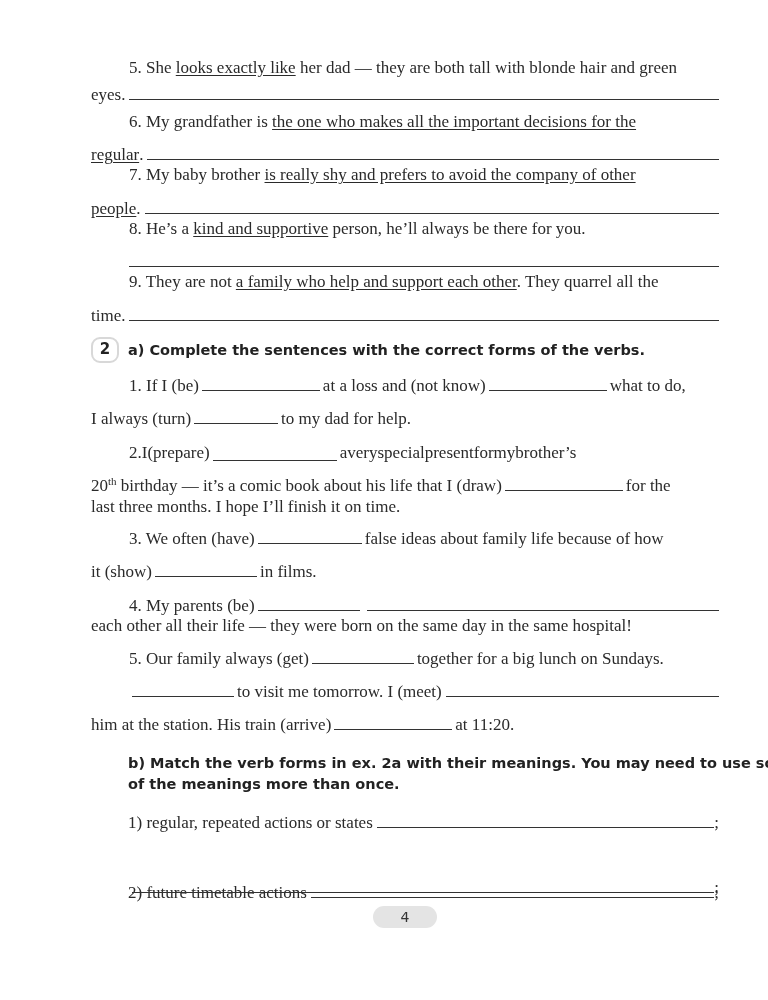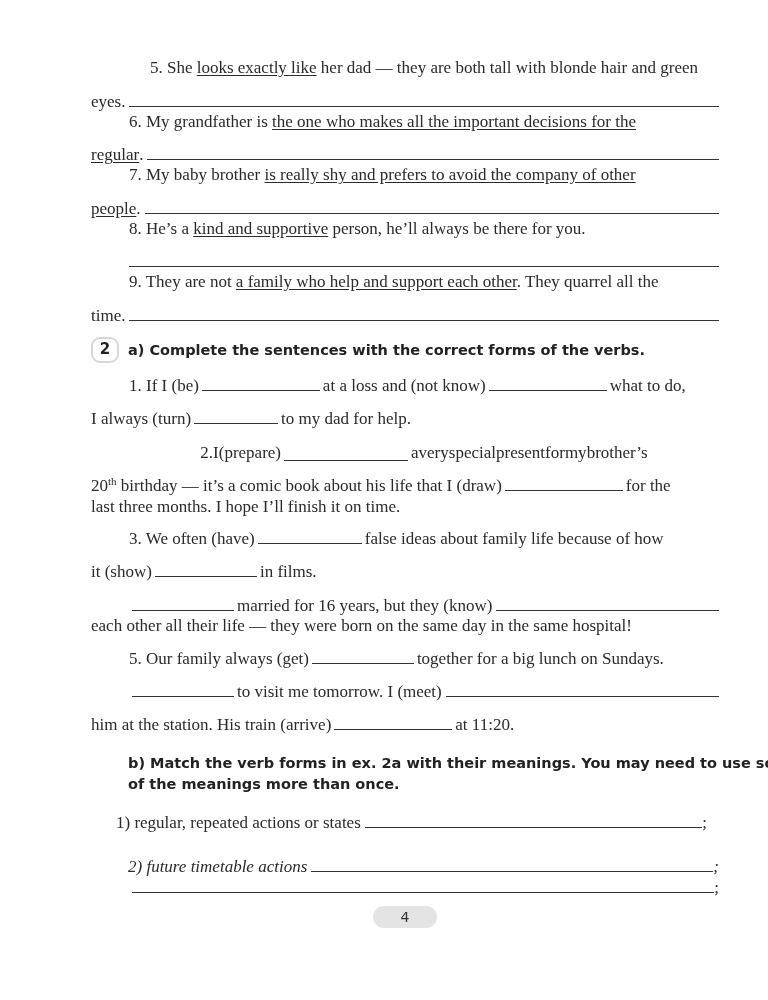--- a/index.html
+++ b/index.html
@@ -1,39 +1,39 @@
 <!DOCTYPE html>
 <html><head>
 <meta charset="utf-8">
 <style>
   html, body { margin: 0; padding: 0; background: #ffffff; }
   body { width: 768px; height: 1000px; position: relative; overflow: hidden;
     font-family: "Liberation Serif", "DejaVu Serif", serif; color: #2a2a2a; font-size: 17px; }
   .line { position: absolute; left: 91px; width: 628px; height: 26px; white-space: nowrap; line-height: 26px; }
   .indent { padding-left: 38px; width: 590px; }
-  .justify { display: flex; justify-content: center; }
+  .justify { display: flex; justify-content: flex-start; }
   .u { text-decoration: underline; text-underline-offset: 2px; }
   .blank { display: inline-block; border-bottom: 1.3px solid #333; height: 17px; vertical-align: baseline; margin: 0 3px; }
   .fill { flex: 1; border-bottom: 1.3px solid #333; height: 18px; margin-left: 4px; }
   .flexline { display: flex; align-items: baseline; }
   .heading { font-family: "DejaVu Sans", "Liberation Sans", sans-serif; font-weight: bold; font-size: 14.5px; color: #222; }
   .exnum { position: absolute; left: 91px; top: 337px; width: 28px; height: 26px; border: 2.5px solid #d8d8d8;
     border-radius: 9px; box-sizing: border-box; text-align: center; line-height: 21px;
     font-family: "DejaVu Sans", sans-serif; font-weight: bold; font-size: 15px; color: #222; }
   .pagenum { position: absolute; left: 373px; top: 906px; width: 64px; height: 22px; background: #e4e4e4;
     border-radius: 11px; text-align: center; line-height: 22px; font-family: "DejaVu Sans", sans-serif; font-size: 14px; color: #333; }
   sup { font-size: 11px; vertical-align: 6px; line-height: 0; }
 </style>
 </head>
 <body>
 
 <div class="line indent justify" style="top:55px">
   <span><span>5.</span> <span>She </span><span class="u">looks exactly like</span><span> her dad — they are both tall with blonde hair and green</span></span>
 </div>
-<div class="line flexline" style="top:88px">
+<div class="line flexline" style="top:81px">
   <span>eyes.</span>
   <span class="fill"></span>
 </div>
 
 <div class="line indent" style="top:109px">
   <span>6.</span> <span>My grandfather is </span><span class="u">the one who makes all the important decisions for the</span>
 </div>
 <div class="line flexline" style="top:141px">
   <span class="u">regular</span>
     <span>.</span>
@@ -93,48 +93,48 @@
 <div class="line" style="top:494px">last three months. I hope I’ll finish it on time.</div>
 
 <div class="line indent" style="top:526px">
   <span>3. We often (have)</span><span class="blank" style="width:104px"></span><span>false ideas about family life because of how</span>
 </div>
 <div class="line" style="top:559px">
   <span>it (show)</span><span class="blank" style="width:102px"></span><span>in films.</span>
 </div>
 
 <div class="line indent flexline" style="top:592px">
+  <span>4. My parents (be)</span>
     <span class="blank" style="width:102px"></span>
-    <span>married for 16 years, but they (know)</span>
     <span class="fill"></span>
 </div>
 <div class="line" style="top:613px">each other all their life — they were born on the same day in the same hospital!</div>
 
 <div class="line indent" style="top:646px">
   <span>5. Our family always (get)</span><span class="blank" style="width:102px"></span><span>together for a big lunch on Sundays.</span>
 </div>
 
 <div class="line indent flexline" style="top:678px">
     <span class="blank" style="width:102px"></span>
     <span>to visit me tomorrow. I (meet)</span>
     <span class="fill"></span>
 </div>
 <div class="line" style="top:712px">
   <span>him at the station. His train (arrive)</span><span class="blank" style="width:118px"></span><span>at 11:20.</span>
 </div>
 
 <div class="line heading" style="top:750px; left:128px;">b) Match the verb forms in ex. 2a with their meanings. You may need to use some</div>
 <div class="line heading" style="top:771px; left:128px;">of the meanings more than once.</div>
 
-<div class="line flexline" style="top:809px; left:116px; width:591px;text-align:right;">
+<div class="line flexline" style="top:809px; left:128px; width:591px;text-align:right;">
   <span>1) regular, repeated actions or states</span>
     <span class="fill"></span>
     <span>;</span>
 </div>
-<div class="line flexline" style="top:853px; left:128px; width:591px;font-style:italic;">
+<div class="line flexline" style="top:879px; left:128px; width:591px;">
   <span>2) future timetable actions</span>
     <span class="fill"></span>
     <span>;</span>
 </div>
 <div class="line flexline" style="top:874px; left:128px; width:591px;">
     <span class="fill"></span>
     <span>;</span>
 </div>
 
 <div class="pagenum">4</div>

